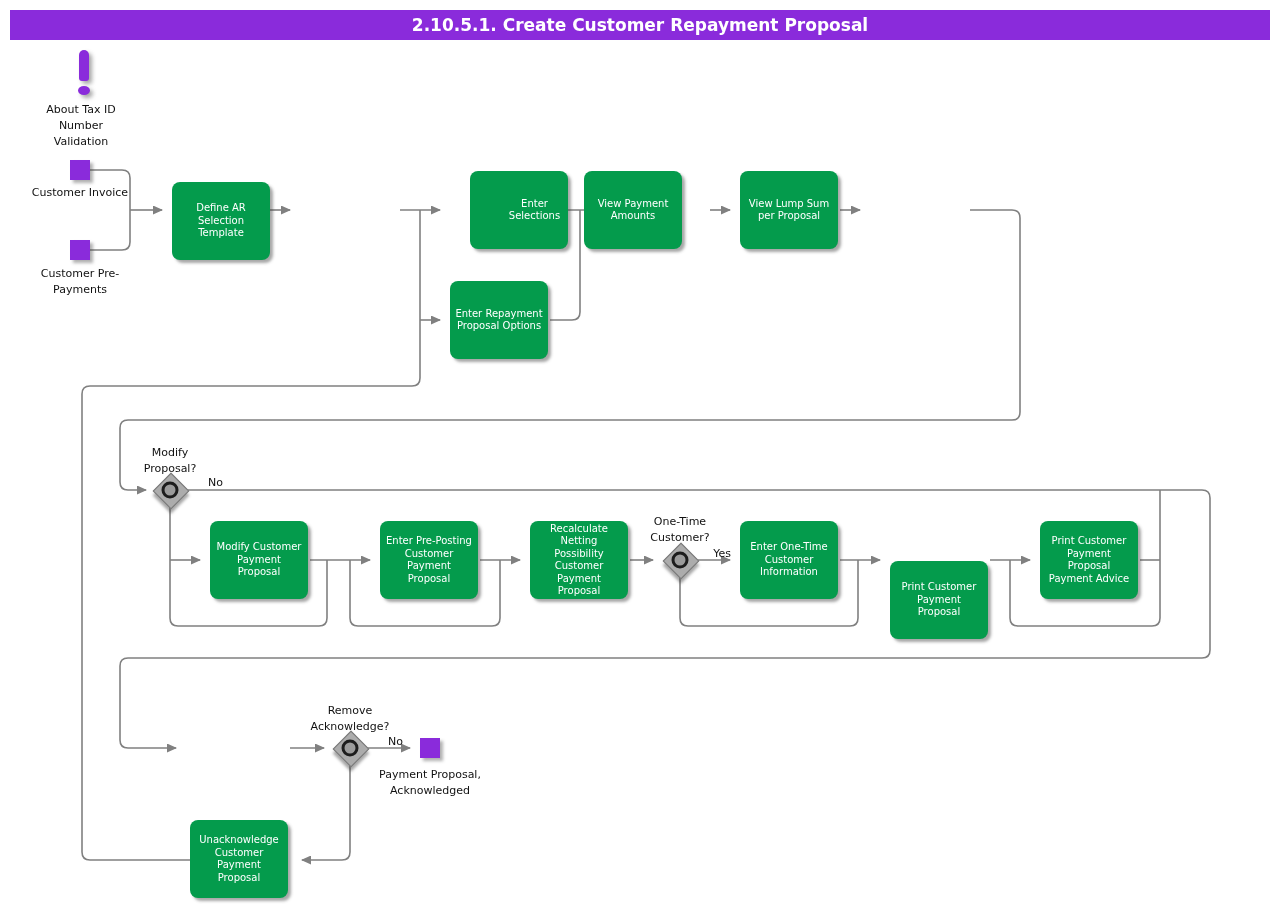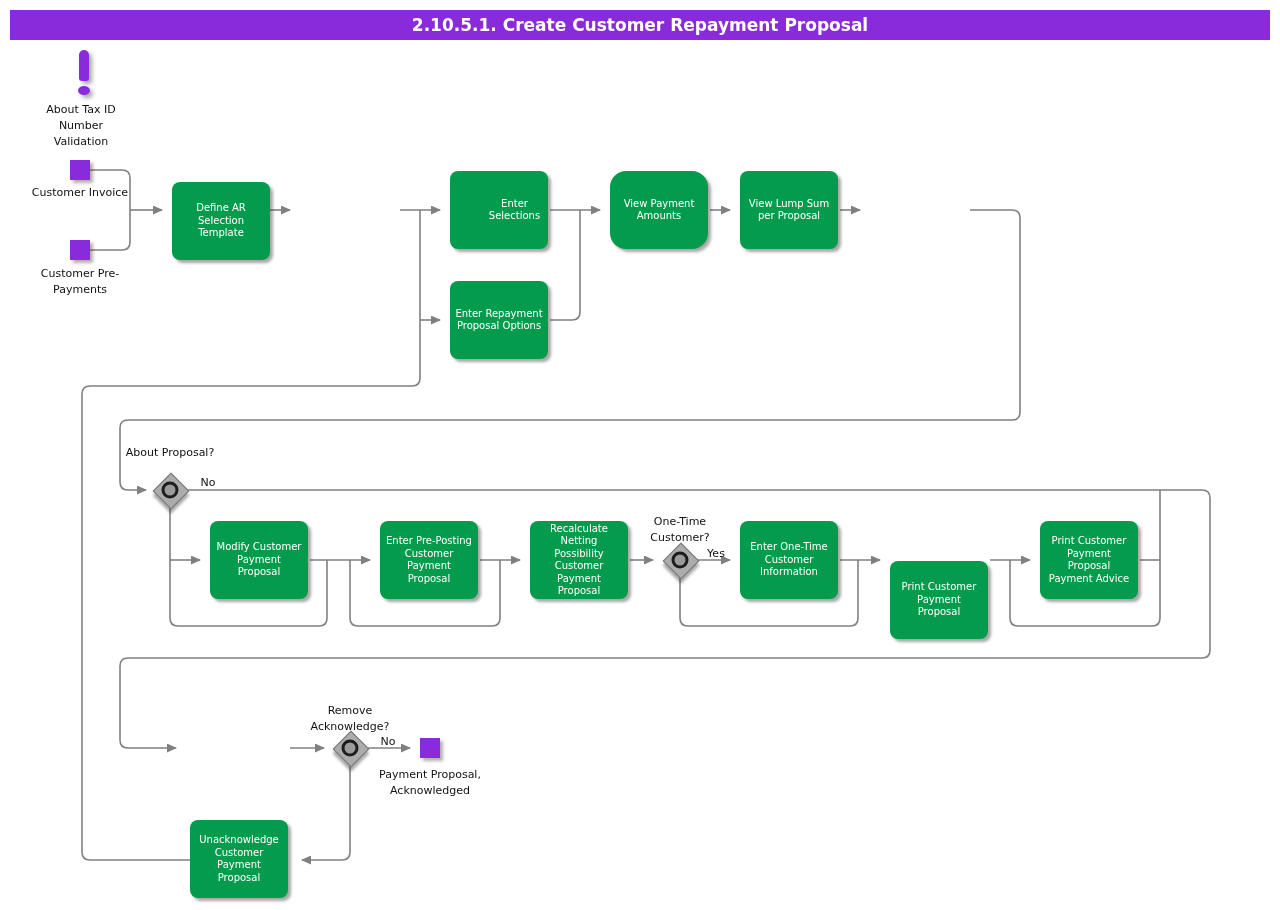--- a/index.html
+++ b/index.html
@@ -27,33 +27,33 @@
   .decision .dmd{position:absolute;left:5px;top:5px;width:24px;height:24px;
     background:#ACACAC;border:1px solid #777;transform:rotate(45deg);
     box-shadow:3px 3px 3px rgba(60,60,60,.45);}
   .decision .ring{position:absolute;left:50%;top:50%;width:11px;height:11px;
     transform:translate(-50%,-50%);border:3.5px solid #1d1d1d;border-radius:50%;
     background:#9b9b9b;}
 
   
   .lbl{position:absolute;color:#111;font-size:11px;line-height:16px;
     text-align:center;z-index:2;white-space:pre-line;}
-  .lbl.left{text-align:center;}
+  .lbl.left{text-align:right;}
 
   
   .excl{position:absolute;left:0;top:0;width:0;height:0;z-index:2;
     filter:drop-shadow(3px 3px 2px rgba(60,60,60,.45));}
   .excl .bar{position:absolute;left:79px;top:50px;width:10px;height:31px;
     background:var(--purple,#8A2BDB);border-radius:5px 5px 3px 3px;}
   .excl .dot{position:absolute;left:78px;top:86px;width:12px;height:9px;
     background:var(--purple,#8A2BDB);border-radius:50%;}
 
   
   .n-define{left:172px;top:171px;margin-top:11px;} .n-create{left:300px;top:171px;}
-  .n-entersel{left:450px;top:171px;padding-left:36px;} .n-vpa{left:610px;top:171px;border-radius:16px;}
+  .n-entersel{left:470px;top:171px;padding-left:36px;} .n-vpa{left:584px;top:171px;}
   .n-vls{left:740px;top:171px;} .n-vcppd{left:870px;top:171px;}
   .n-options{left:450px;top:281px;}
   .n-modify{left:210px;top:521px;} .n-prepost{left:380px;top:521px;}
   .n-recalc{left:530px;top:521px;} .n-onetime{left:740px;top:521px;}
   .n-print{left:890px;top:521px;margin-top:40px;} .n-advice{left:1040px;top:521px;}
   .n-ack{left:190px;top:710px;} .n-unack{left:190px;top:820px;}
 
   .sq-invoice{left:70px;top:160px;} .sq-prepay{left:70px;top:240px;}
   .sq-end{left:420px;top:738px;}
 
@@ -125,21 +125,21 @@
   <div class="lbl l-invoice">Customer Invoice</div>
   <div class="sq sq-prepay"></div>
   <div class="lbl l-prepay">Customer Pre-Payments</div>
 
   <div class="proc n-define">Define AR Selection Template</div>
   <div class="proc n-entersel">Enter Selections</div>
   <div class="proc n-vpa">View Payment Amounts</div>
   <div class="proc n-vls">View Lump Sum per Proposal</div>
   <div class="proc n-options">Enter Repayment Proposal Options</div>
 
-  <div class="lbl l-modq">About Proposal?</div>
+  <div class="lbl l-modq">Modify Proposal?</div>
   <div class="decision d-modify">
     <div class="dmd"></div>
       <div class="ring"></div>
   </div>
   <div class="lbl l-no1 left">No</div>
 
   <div class="proc n-prepost">Enter Pre-Posting Customer Payment Proposal</div>
   <div class="proc n-modify">Modify Customer Payment Proposal</div>
   <div class="proc n-recalc">Recalculate Netting Possibility Customer Payment Proposal</div>
 

